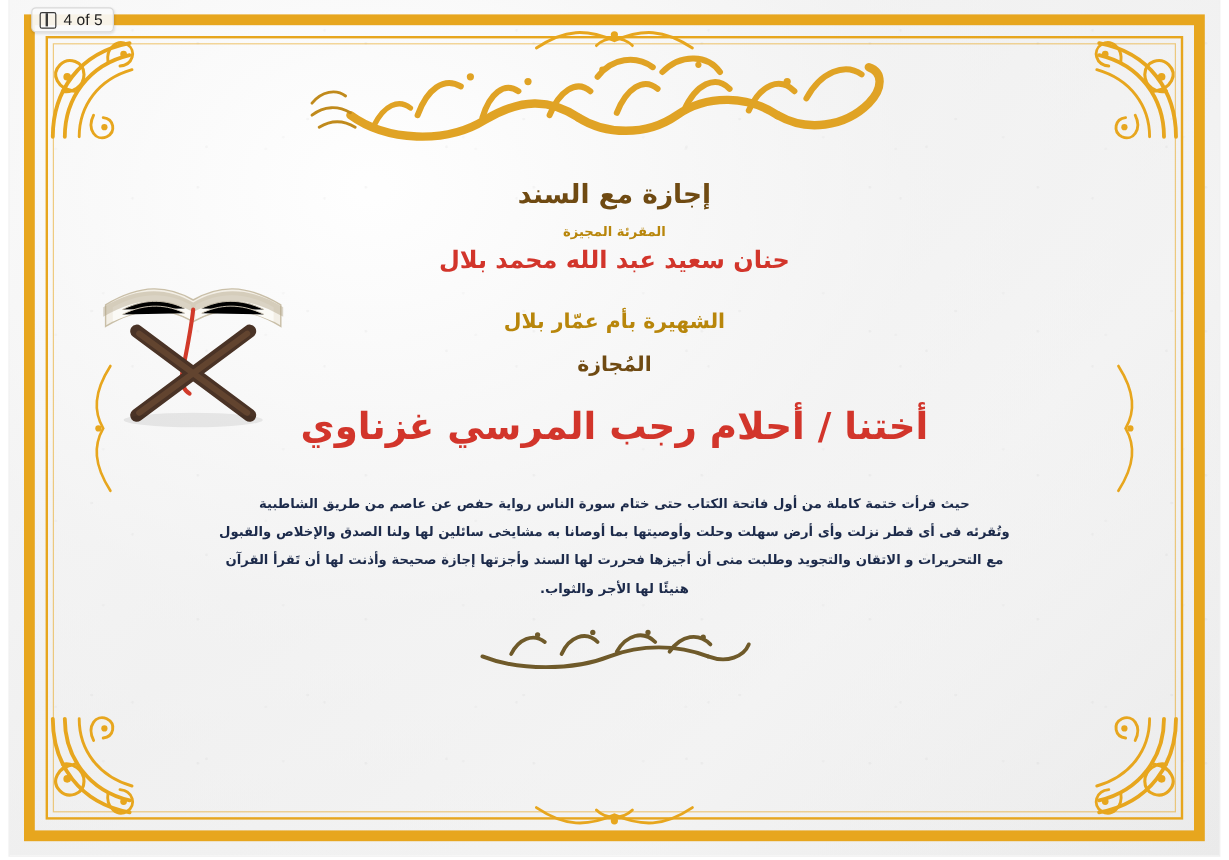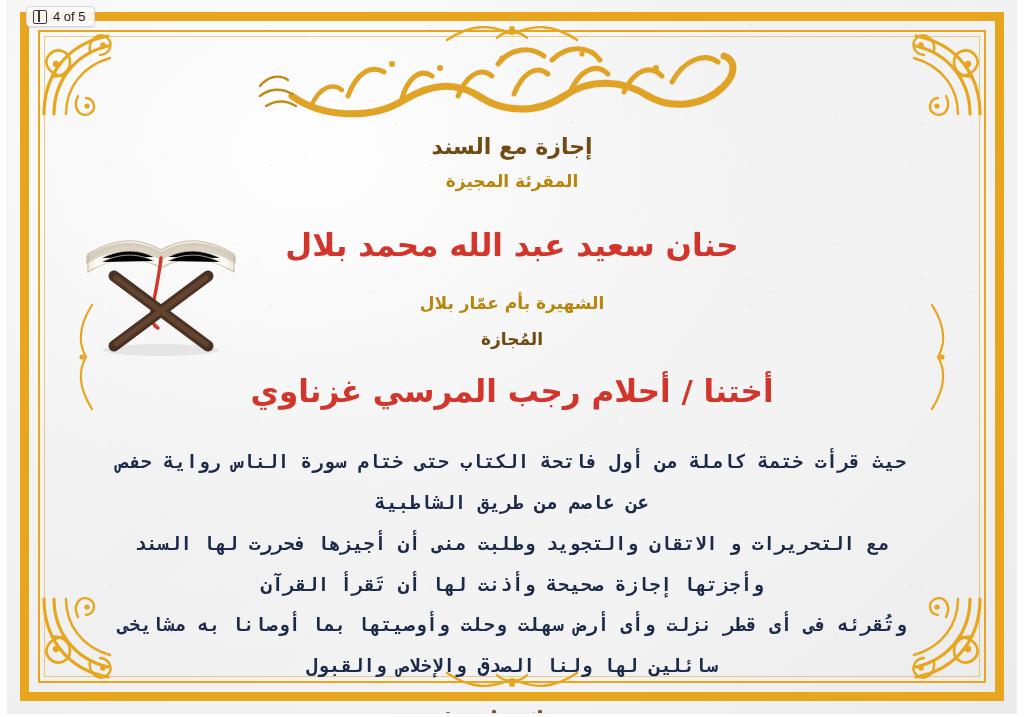--- a/index.html
+++ b/index.html
@@ -154,35 +154,35 @@
 
   .basmala {
     margin: 6px auto 0;
     width: 520px;
     height: 96px;
     position: relative;
   }
   .basmala svg { display:block; width:100%; height:100%; }
 
   .line-ijaza {
-    margin-top: 4px;
+    margin-top: 20px;
     font-size: 22px;
     color: #6f4a12;
     font-weight: 700;
     letter-spacing: 0;
   }
   .line-muqriah {
     margin-top: 12px;
-    font-size: 17px;
+    font-size: 11px;
     color: #b8860b;
     font-weight: 700;
   }
   .name-main {
-    margin-top: 36px;
-    font-size: 31px;
+    margin-top: 4px;
+    font-size: 20px;
     font-weight: 700;
     color: #d2352b;
     letter-spacing: 0.5px;
   }
   .line-shahira {
     margin-top: 30px;
     font-size: 17px;
     color: #b8860b;
     font-weight: 700;
   }
@@ -196,25 +196,24 @@
     margin-top: 24px;
     font-size: 31px;
     font-weight: 700;
     color: #d2352b;
   }
 
   .body-text {
     margin: 34px auto 0;
     max-width: 820px;
     color: #1c2a4a;
-    font-size: 19px;
+    font-size: 11px;
     line-height: 2.15;
     font-weight: 700;
     text-align: center;
-    font-family: Liberation Mono, monospace;
   }
   .body-text p { margin: 0; }
 
   .dua {
     margin-top: 14px;
     width: 260px;
     height: 46px;
     margin-left: auto;
     margin-right: auto;
   }
@@ -424,22 +423,23 @@
       <div class="name-main">حنان سعيد عبد الله محمد بلال</div>
 
       <div class="line-shahira">الشهيرة بأم عمّار بلال</div>
 
       <div class="line-mujaza">المُجازة</div>
 
       <div class="name-student">أختنا / أحلام رجب المرسي غزناوي</div>
 
       <div class="body-text">
         <p>حيث قرأت ختمة كاملة من أول فاتحة الكتاب حتى ختام سورة الناس رواية حفص عن عاصم من طريق   الشاطبية</p>
+        <p>وتُقرئه فى أى قطر نزلت وأى أرض سهلت وحلت وأوصيتها بما أوصانا به مشايخى  سائلين لها ولنا الصدق والإخلاص والقبول</p>
         <p>مع التحريرات و الاتقان والتجويد وطلبت منى أن أجيزها  فحررت لها السند وأجزتها إجازة صحيحة وأذنت لها أن تَقرأ القرآن</p>
-        <p>وتُقرئه فى أى قطر نزلت وأى أرض سهلت وحلت وأوصيتها بما أوصانا به مشايخى  سائلين لها ولنا الصدق والإخلاص والقبول</p>
+        <p>هنيئًا لها الأجر والثواب.</p>
       </div>
 
       <div class="dua">
         <svg viewBox="0 0 260 46" xmlns="http://www.w3.org/2000/svg">
           <g fill="none" stroke="#6f5a2a" stroke-width="3.2" stroke-linecap="round" stroke-linejoin="round">
             <path d="M20 30 C50 42 96 42 126 30 C152 20 182 20 208 30"></path>
             <path d="M44 28 C50 16 62 10 72 18"></path>
             <path d="M86 28 C92 14 106 8 116 18"></path>
             <path d="M132 26 C140 12 154 8 164 18"></path>
             <path d="M176 26 C186 12 200 10 210 20"></path>

